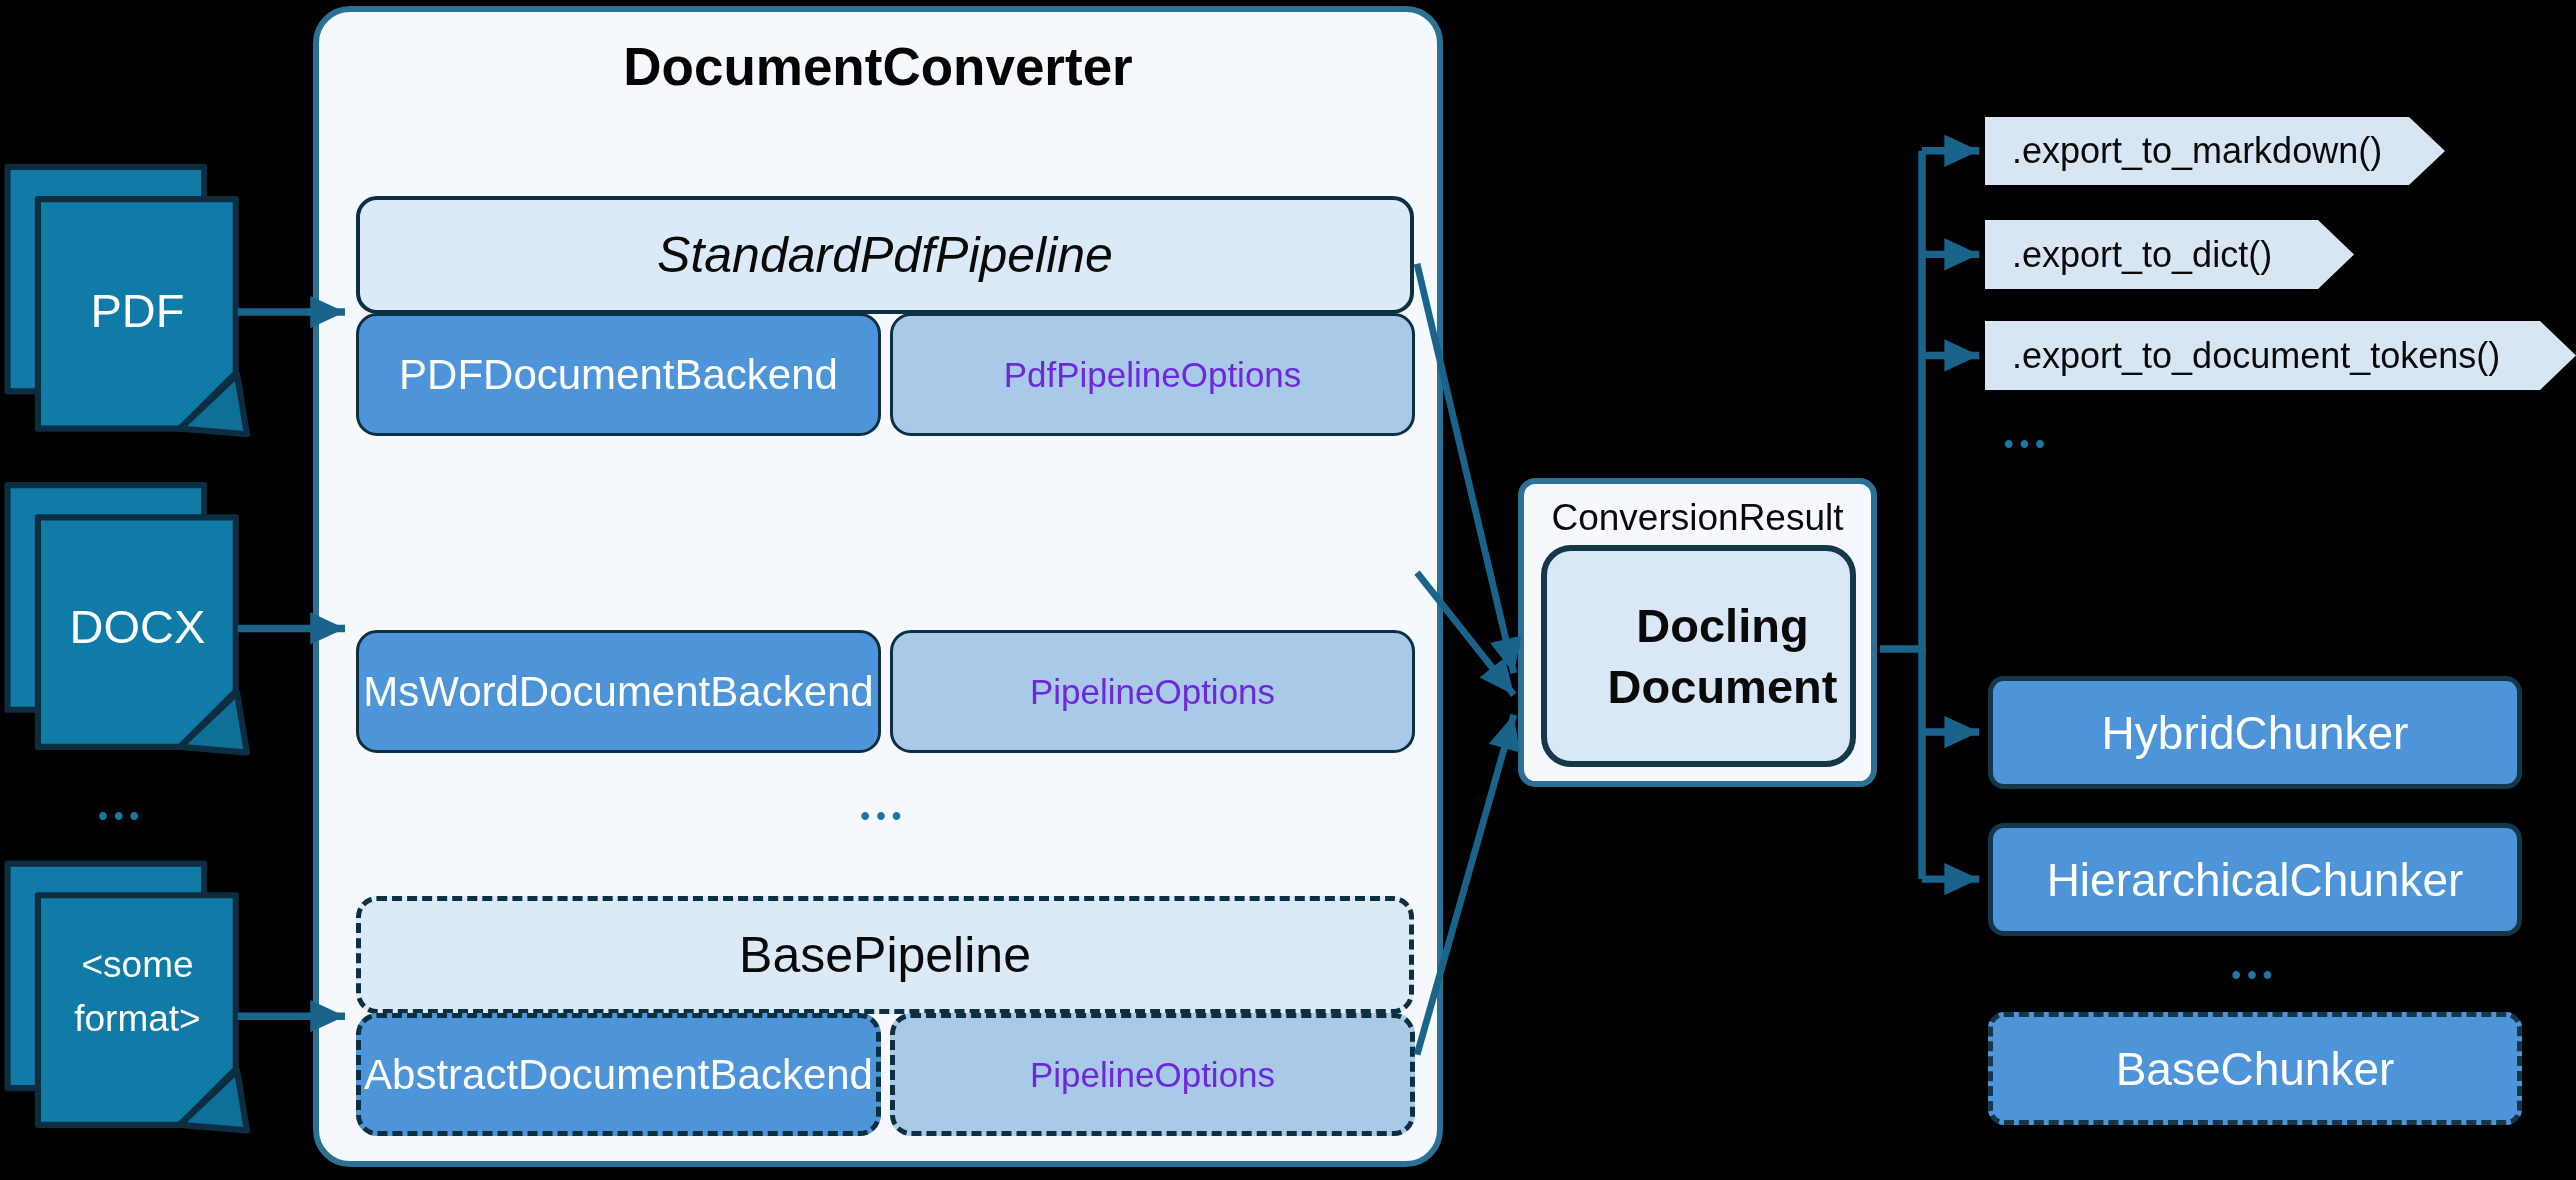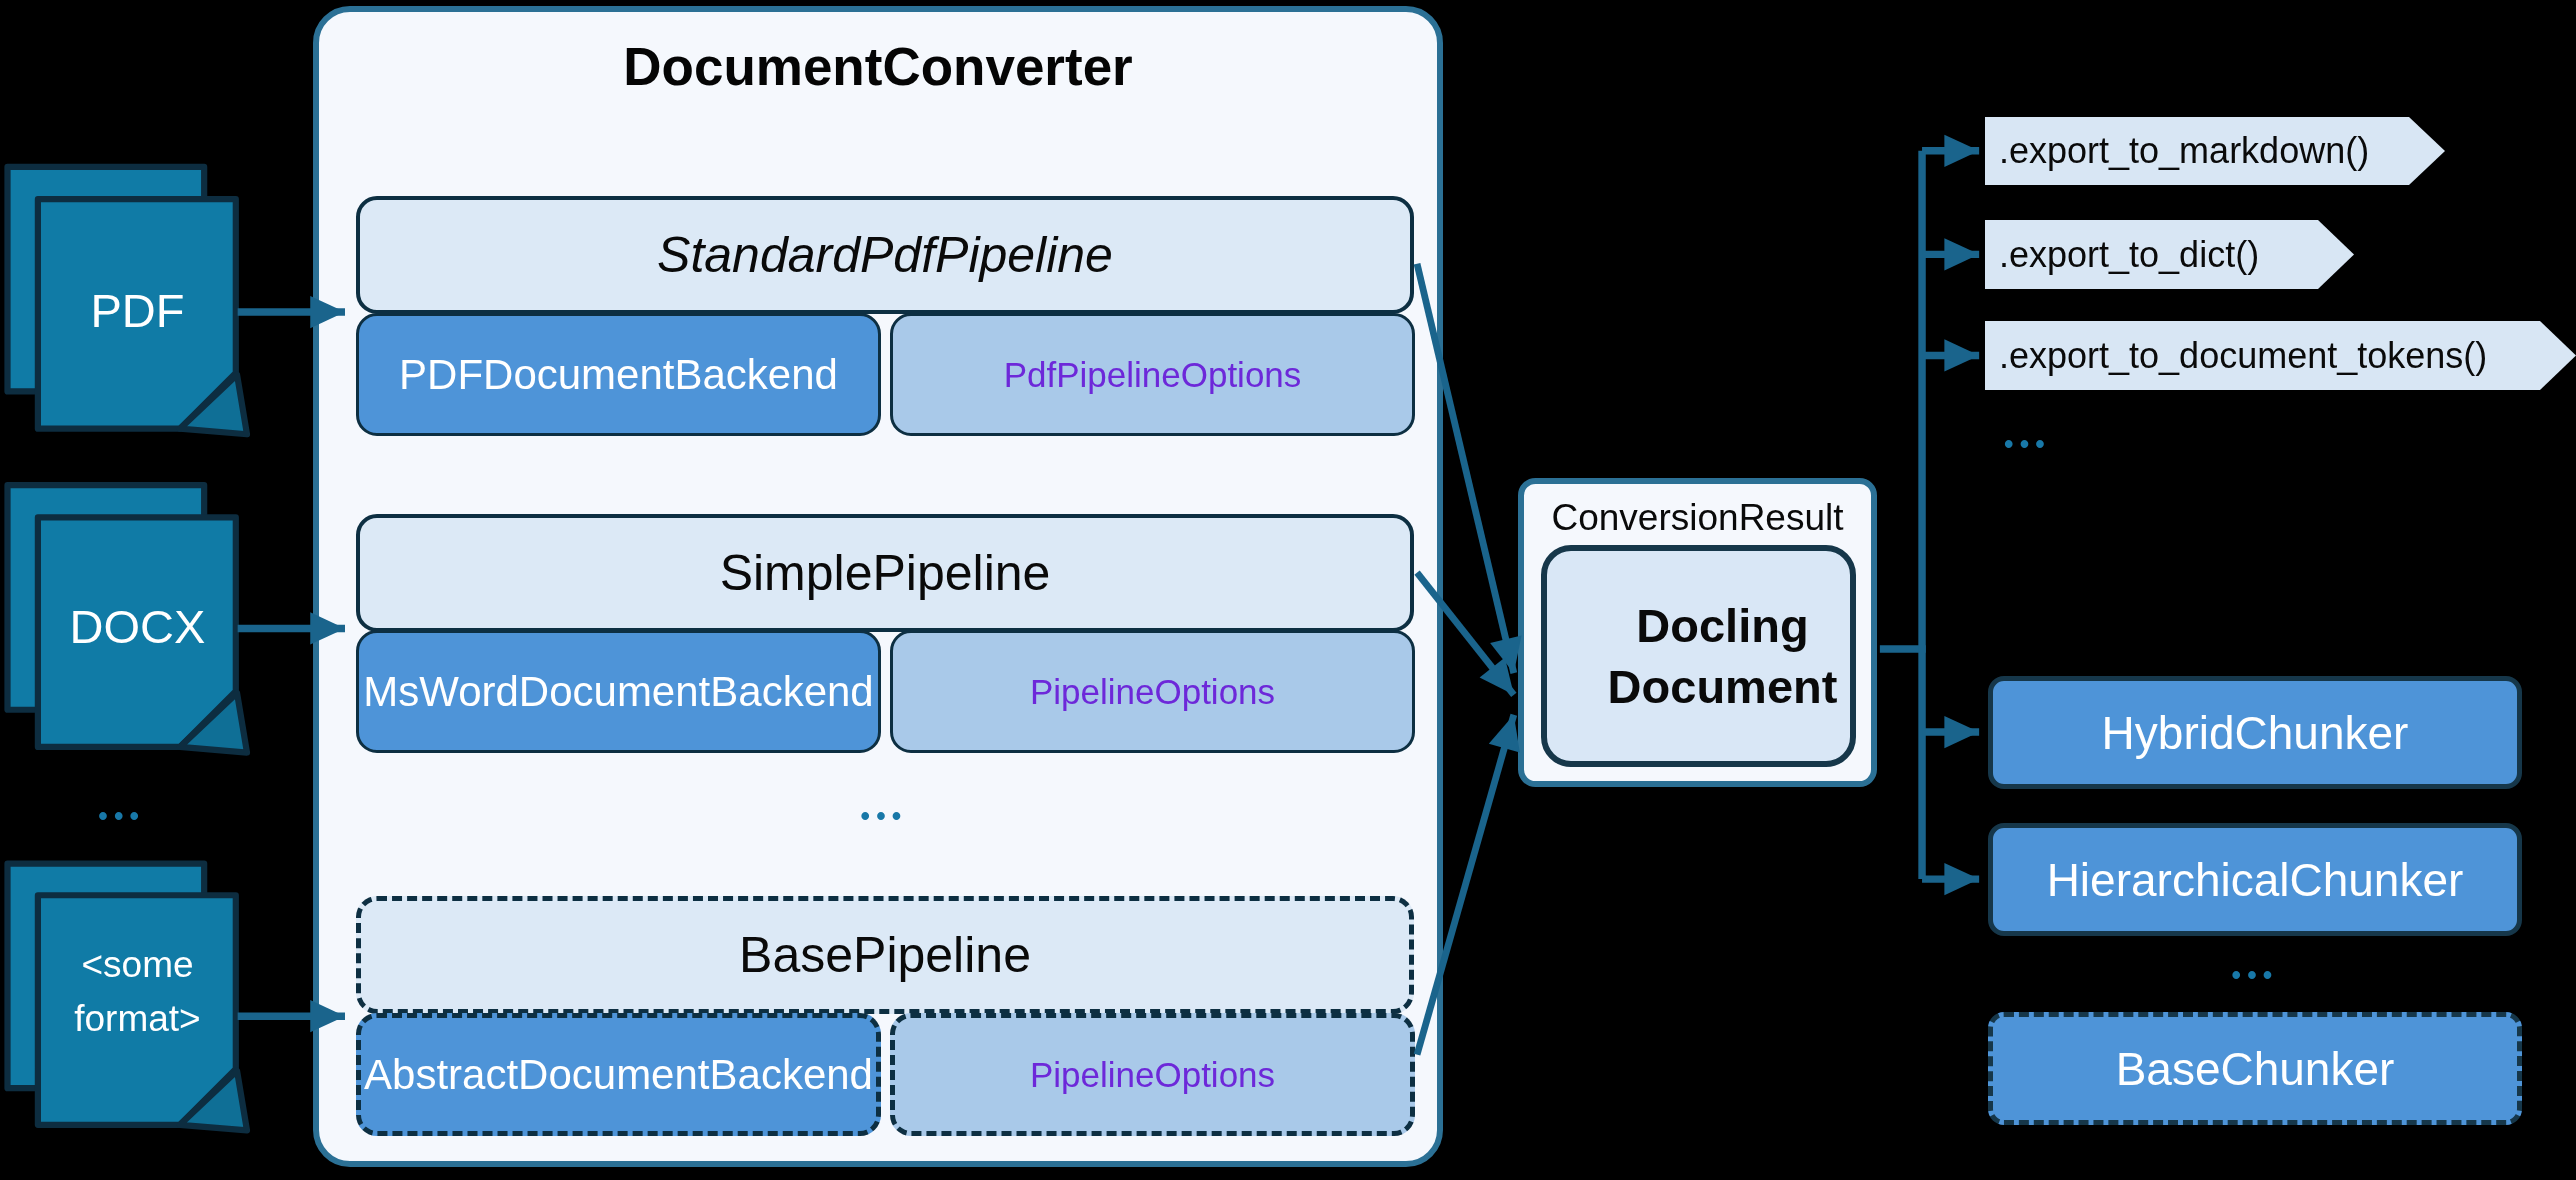--- a/index.html
+++ b/index.html
@@ -11,21 +11,21 @@
   .title{font-size:53px;font-weight:bold;color:#050505;}
   .pipeline{background:#DCE9F6;border:4.3px solid #0D2F42;border-radius:21px;font-size:50px;color:#0a0a0a;}
   .backend{background:#4E94D8;border:3.7px solid #0D2F42;border-radius:21px;font-size:42px;color:#ffffff;}
   .options{background:#A9C9E9;border:3.7px solid #0D2F42;border-radius:21px;font-size:35px;color:#6d28d9;}
   .dashed{border-style:dashed !important;border-width:5.6px !important;}
   .cr-box{background:#F5F8FD;border:6.2px solid #2B7095;border-radius:17.4px;}
   .cr-label{font-size:37px;color:#0a0a0a;}
   .docdoc{background:#D9E7F6;border:6.2px solid #16374A;border-radius:30px;font-size:47px;font-weight:bold;color:#0a0a0a;line-height:1.3;}
   .docdoc-inner{width:285px;}
   .tag{background:#D8E6F4;color:#0a0a0a;font-size:36px;display:flex;align-items:center;
-       padding-left:14px;clip-path:polygon(0 0, calc(100% - 36px) 0, 100% 50%, calc(100% - 36px) 100%, 0 100%);}
+       padding-left:27px;clip-path:polygon(0 0, calc(100% - 36px) 0, 100% 50%, calc(100% - 36px) 100%, 0 100%);}
   .chunker{background:#4E94D8;border:5px solid #16374A;border-radius:16px;font-size:46px;color:#ffffff;}
   .dots{color:#1878A8;font-size:27px;letter-spacing:6.2px;font-weight:bold;}
   .doclabel{color:#ffffff;}
   .lbl-pdf{font-size:47px;}
   .lbl-docx{font-size:47px;}
   .lbl-some{font-size:37px;line-height:1.45;}
   .some-inner{width:186px;}
   svg{position:absolute;left:0;top:0;pointer-events:none;}
 </style>
 </head>
@@ -33,21 +33,20 @@
 
 <div class="stage">
 
   <div class="abs container" style="left:313px;top:6.2px;width:1130px;height:1161px;"></div>
   <div class="abs flexc title" style="left:313px;top:32px;width:1130px;height:68px;">DocumentConverter</div>
 
   <div class="abs flexc pipeline" style="left:356px;top:196px;width:1058px;height:118px;font-style:italic;">StandardPdfPipeline</div>
   <div class="abs flexc backend" style="left:356px;top:313px;width:525px;height:123px;">PDFDocumentBackend</div>
   <div class="abs flexc options" style="left:890px;top:313px;width:525px;height:123px;">PdfPipelineOptions</div>
 
-  <div class="abs flexc pipeline" style="left:356px;top:514px;width:1058px;height:118px;">SimplePipeline</div>
   <div class="abs flexc backend" style="left:356px;top:630px;width:525px;height:123px;">MsWordDocumentBackend</div>
   <div class="abs flexc options" style="left:890px;top:630px;width:525px;height:123px;">PipelineOptions</div>
 
   <div class="abs flexc dots" style="left:760px;top:785px;width:248px;height:62px;">•••</div>
 
   <div class="abs flexc pipeline dashed" style="left:356px;top:896px;width:1058px;height:118px;">BasePipeline</div>
   <div class="abs flexc backend dashed" style="left:356px;top:1013px;width:525px;height:123px;">AbstractDocumentBackend</div>
   <div class="abs flexc options dashed" style="left:890px;top:1013px;width:525px;height:123px;">PipelineOptions</div>
 
   <div class="abs cr-box" style="left:1518px;top:478px;width:359px;height:309px;">

